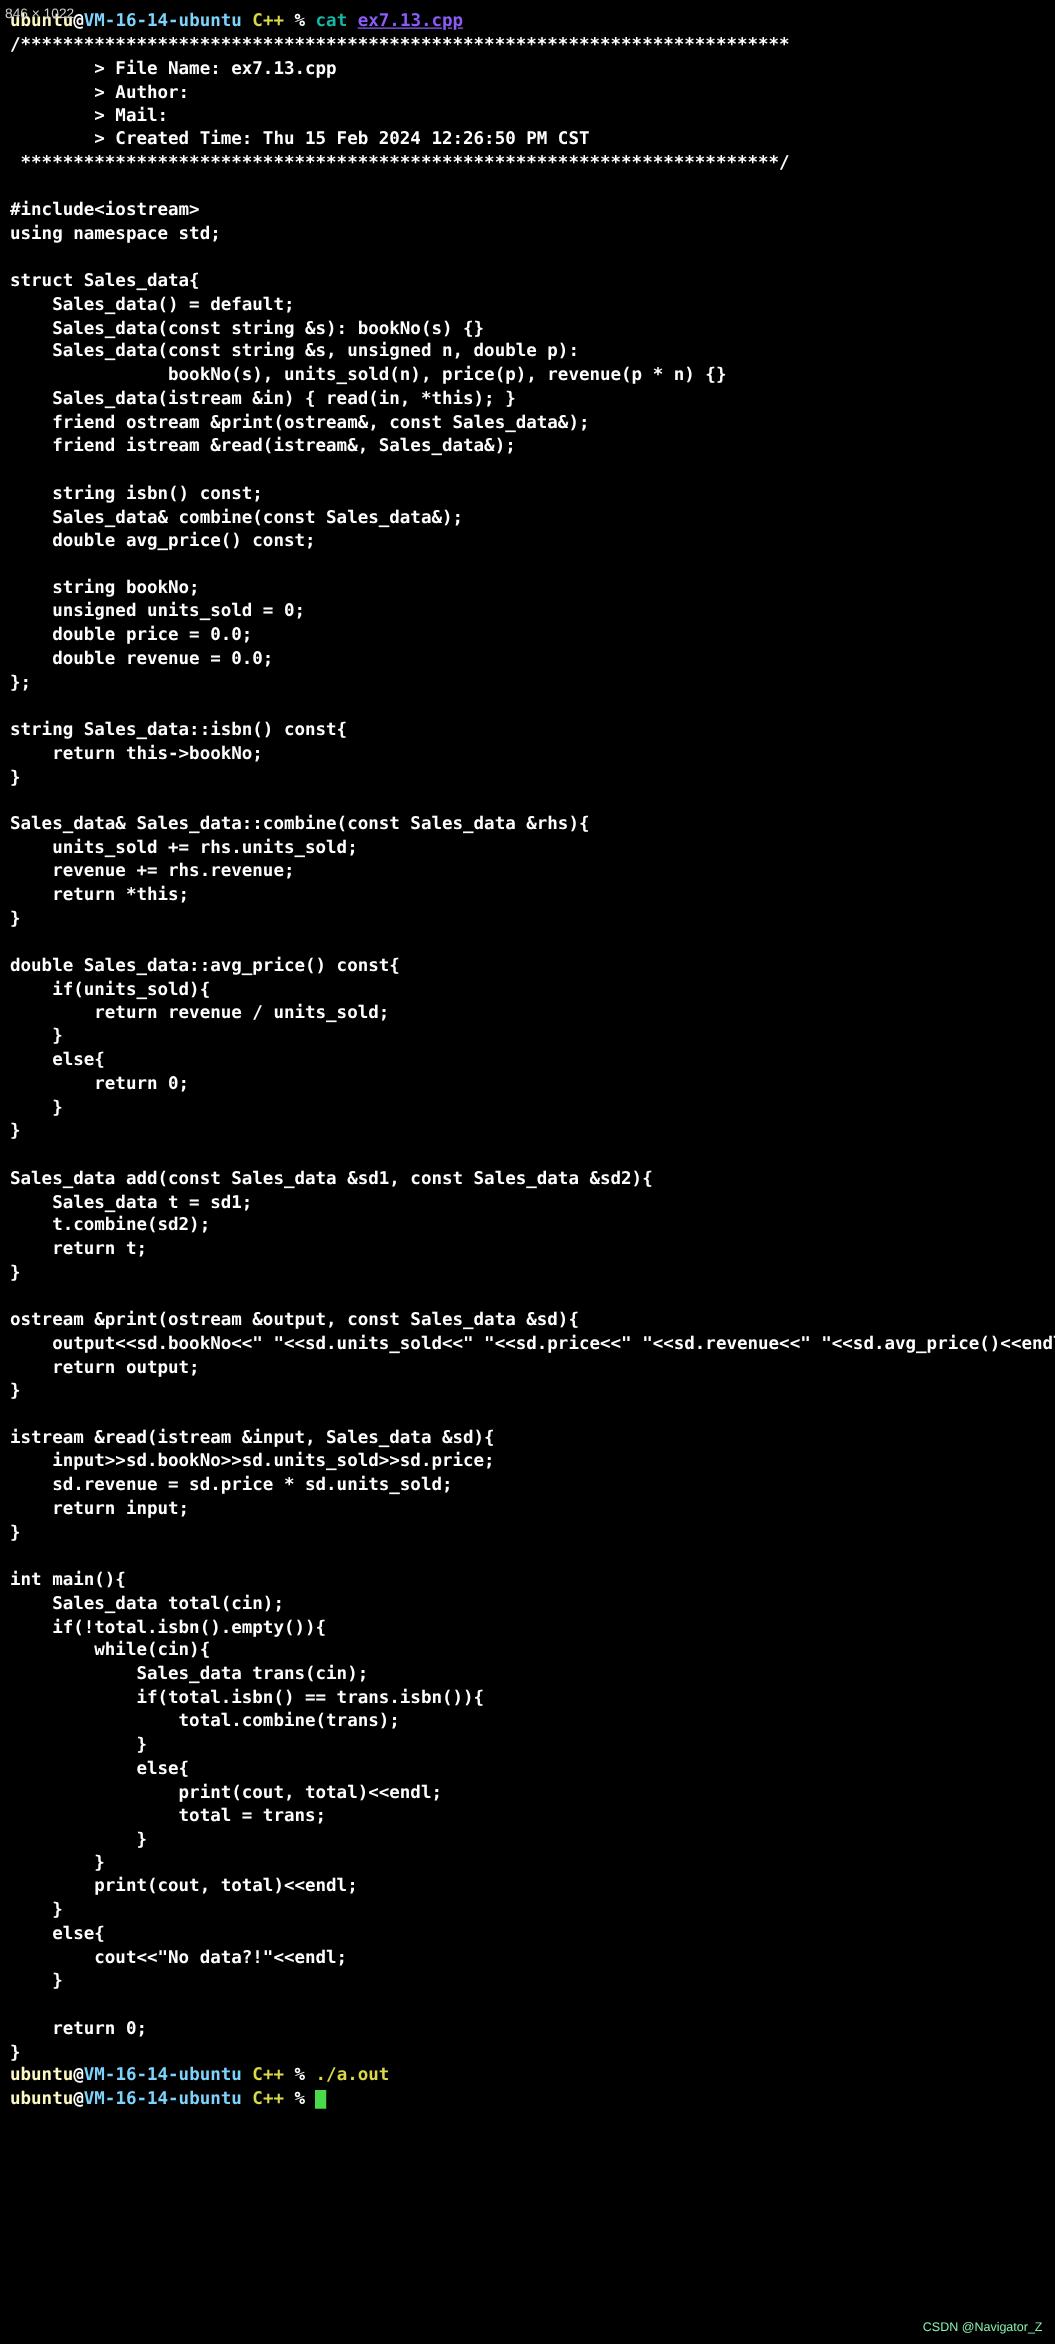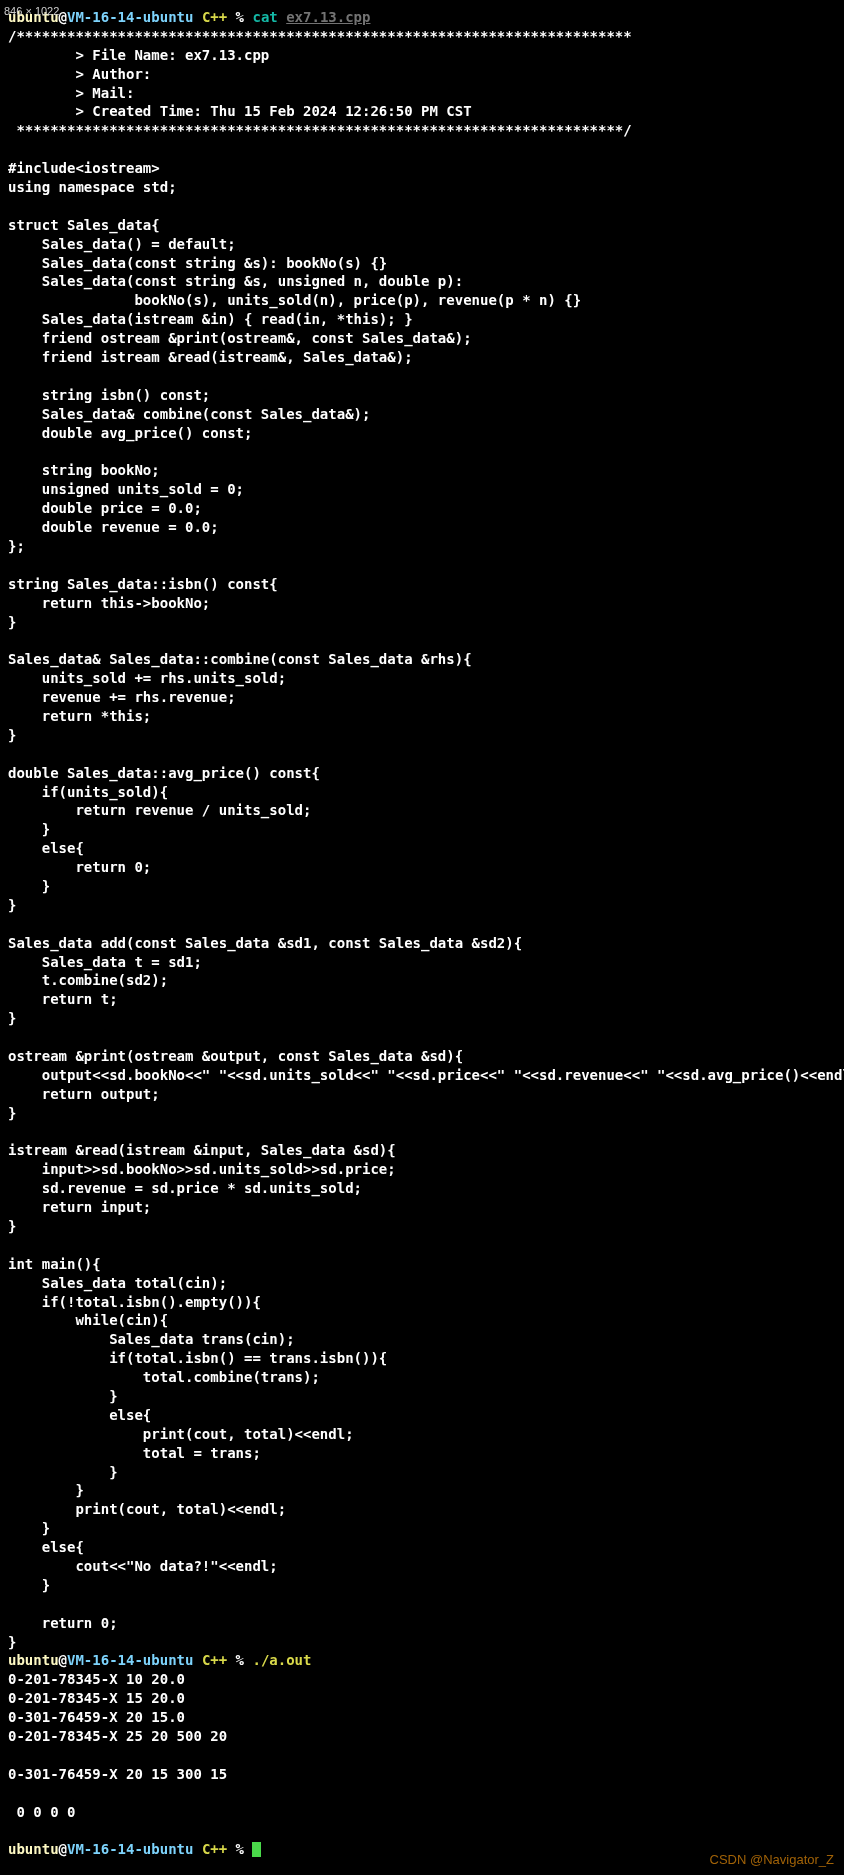--- a/index.html
+++ b/index.html
@@ -22,37 +22,37 @@
   color: #ccc;
   font-weight: normal;
   font-family: Liberation Sans, sans-serif;
 }
 .user { color: #fef9c3; }
 .at { color: #fff; }
 .host { color: #7dd3fc; }
 .path { color: #d9d94a; }
 .sym { color: #fff; }
 .cmd { color: #14b8a6; }
-.arg { color: #737373; text-decoration: underline; }
+.arg { color: #8b5cf6; text-decoration: underline; }
 .exe { color: #d9d94a; text-align: center; }
 pre { white-space: pre; }
 .cursor {
   display: inline-block;
   width: 9px;
   height: 15px;
   background: #4ad94a;
   vertical-align: text-bottom;
 }
 .watermark {
   position: fixed;
   bottom: 6px;
   right: 10px;
-  color: #a16207;
+  color: #86efac;
   font-family: Arial, sans-serif;
-  font-size: 13px;
+  font-size: 10px;
   font-weight: normal;
 }
 </style>
 </head>
 <body>
 
 <div class="dim-label">846 × 1022</div>
 
 <pre><span><span class="user">ubuntu</span><span class="at">@</span><span class="host">VM-16-14-ubuntu</span><span class="path"> C++</span><span class="sym"> % </span><span class="cmd">cat </span><span class="arg">ex7.13.cpp</span></span>
 <div id="code-block">/*************************************************************************
@@ -134,23 +134,15 @@
             }
         }
         print(cout, total)&lt;&lt;endl;
     }
     else{
         cout&lt;&lt;"No data?!"&lt;&lt;endl;
     }
 
     return 0;
 }</div><span><span class="user">ubuntu</span><span class="at">@</span><span class="host">VM-16-14-ubuntu</span><span class="path"> C++</span><span class="sym"> % </span><span class="exe">./a.out</span></span>
-<div id="output-block">0-201-78345-X 10 20.0
-0-201-78345-X 15 20.0
-0-301-76459-X 20 15.0
-0-201-78345-X 25 20 500 20
-
-0-301-76459-X 20 15 300 15
-
- 0 0 0 0</div>
 <span><span class="user">ubuntu</span><span class="at">@</span><span class="host">VM-16-14-ubuntu</span><span class="path"> C++</span><span class="sym"> % </span><span class="cursor"></span></span></pre>
 
 <div class="watermark">CSDN @Navigator_Z</div>
 
 </body></html>

